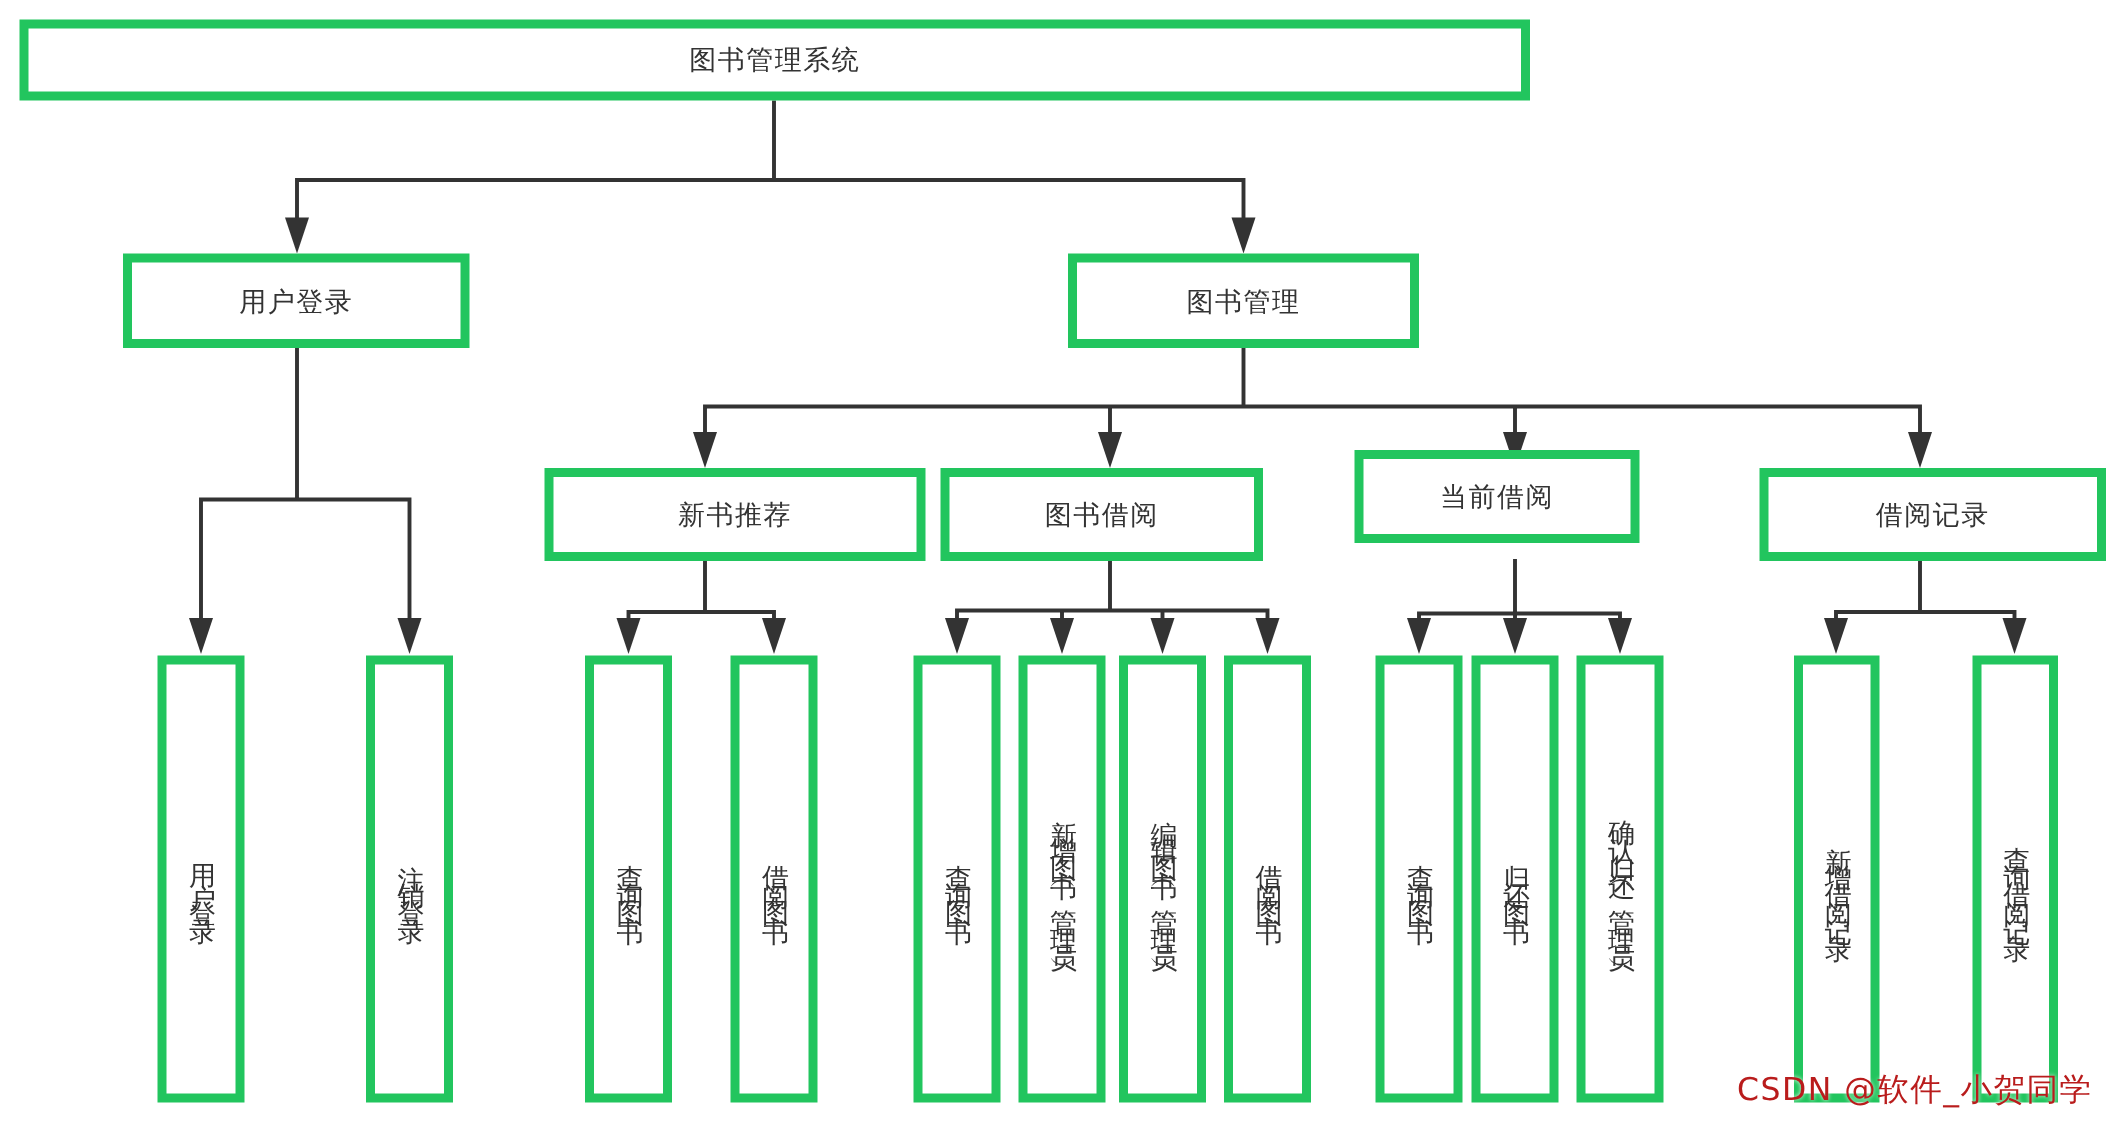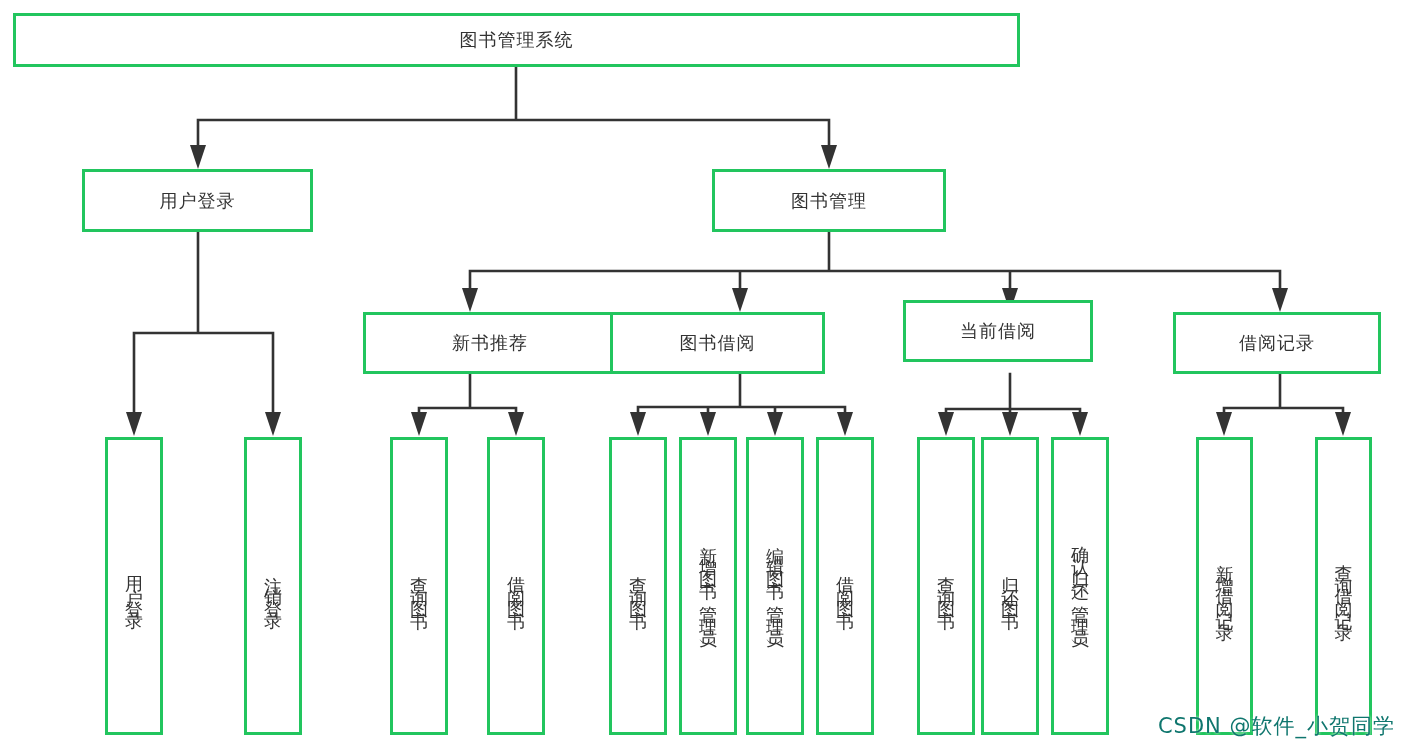--- a/index.html
+++ b/index.html
@@ -17,21 +17,21 @@
   }
   #connector-layer {
     position: absolute;
     left: 0;
     top: 0;
     z-index: 0;
   }
   .node {
     position: absolute;
     box-sizing: border-box;
-    border: 3px solid #22c55e;
+    border: 6px solid #22c55e;
     background: #ffffff;
     display: flex;
     align-items: center;
     justify-content: center;
     font-size: 18px;
     letter-spacing: 1px;
     z-index: 1;
     color: #333333;
   }
   .v-node {
@@ -39,21 +39,21 @@
     letter-spacing: 12px;
     line-height: 1;
   }
   .watermark {
     position: absolute;
     right: 10px;
     top: 712px;
     z-index: 2;
     font-size: 21px;
     letter-spacing: 1px;
-    color: #0f766e;
+    color: #b91c1c;
     text-shadow: 0 0 3px rgba(255,255,255,0.9);
     white-space: nowrap;
   }
 </style>
 </head>
 <body>
 
 <svg id="connector-layer" width="1405" height="747" viewBox="0 0 1405 747">
   <g stroke="#333333" stroke-width="2.6" fill="none" stroke-linecap="square">
     <path d="M516 67 L516 120 M198 120 L198 148 L198 120 L829 120 L829 148"></path>
@@ -86,23 +86,23 @@
     <polygon points="1335,412 1351,412 1343,436"></polygon>
   </g>
 </svg>
 
 <div class="node" style="left:13px; top:13px; width:1007px; height:54px;">图书管理系统</div>
 
 <div class="node" style="left:82px; top:169px; width:231px; height:63px;">用户登录</div>
 <div class="node" style="left:712px; top:169px; width:234px; height:63px;">图书管理</div>
 
 <div class="node" style="left:363px; top:312px; width:254px; height:62px;">新书推荐</div>
-<div class="node" style="left:610px; top:312px; width:215px; height:62px;">图书借阅</div>
+<div class="node" style="left:627px; top:312px; width:215px; height:62px;">图书借阅</div>
 <div class="node" style="left:903px; top:300px; width:190px; height:62px;">当前借阅</div>
-<div class="node" style="left:1173px; top:312px; width:208px; height:62px;">借阅记录</div>
+<div class="node" style="left:1173px; top:312px; width:231px; height:62px;">借阅记录</div>
 
 <div class="node v-node" style="left:105px; top:437px; width:58px; height:298px;">用户登录</div>
 <div class="node v-node" style="left:244px; top:437px; width:58px; height:298px;">注销登录</div>
 
 <div class="node v-node" style="left:390px; top:437px; width:58px; height:298px;">查询图书</div>
 <div class="node v-node" style="left:487px; top:437px; width:58px; height:298px;">借阅图书</div>
 
 <div class="node v-node" style="left:609px; top:437px; width:58px; height:298px;">查询图书</div>
 <div class="node v-node" style="left:679px; top:437px; width:58px; height:298px;">新增图书（管理员）</div>
 <div class="node v-node" style="left:746px; top:437px; width:58px; height:298px;">编辑图书（管理员）</div>

